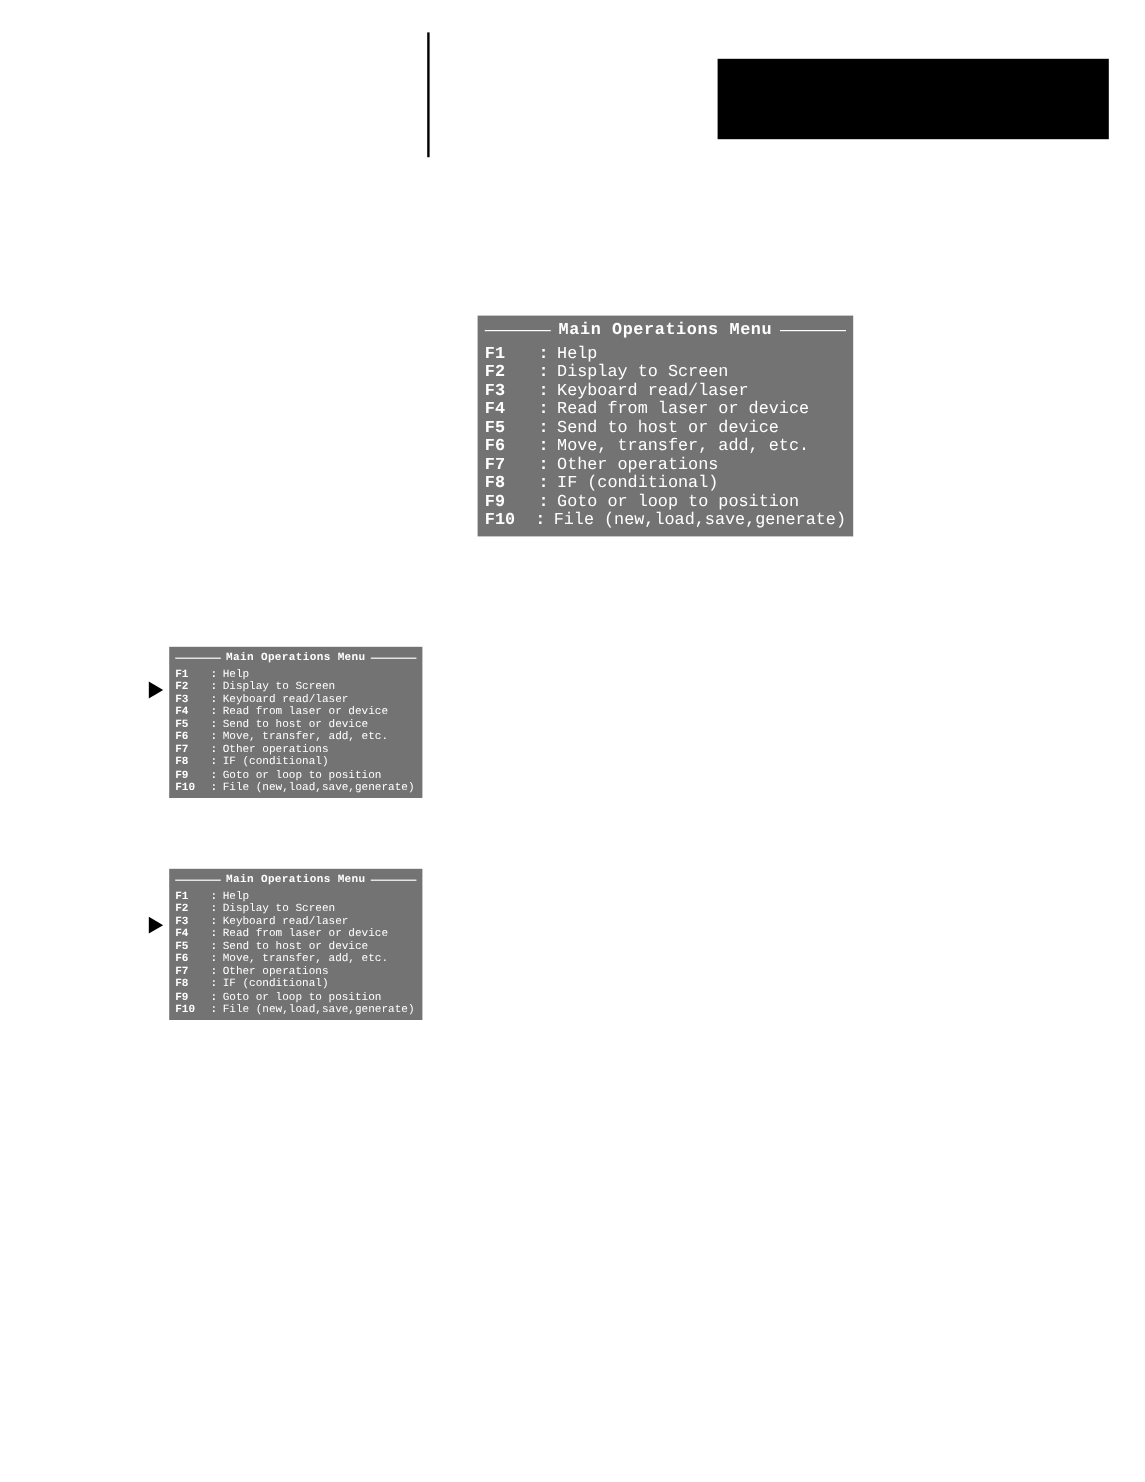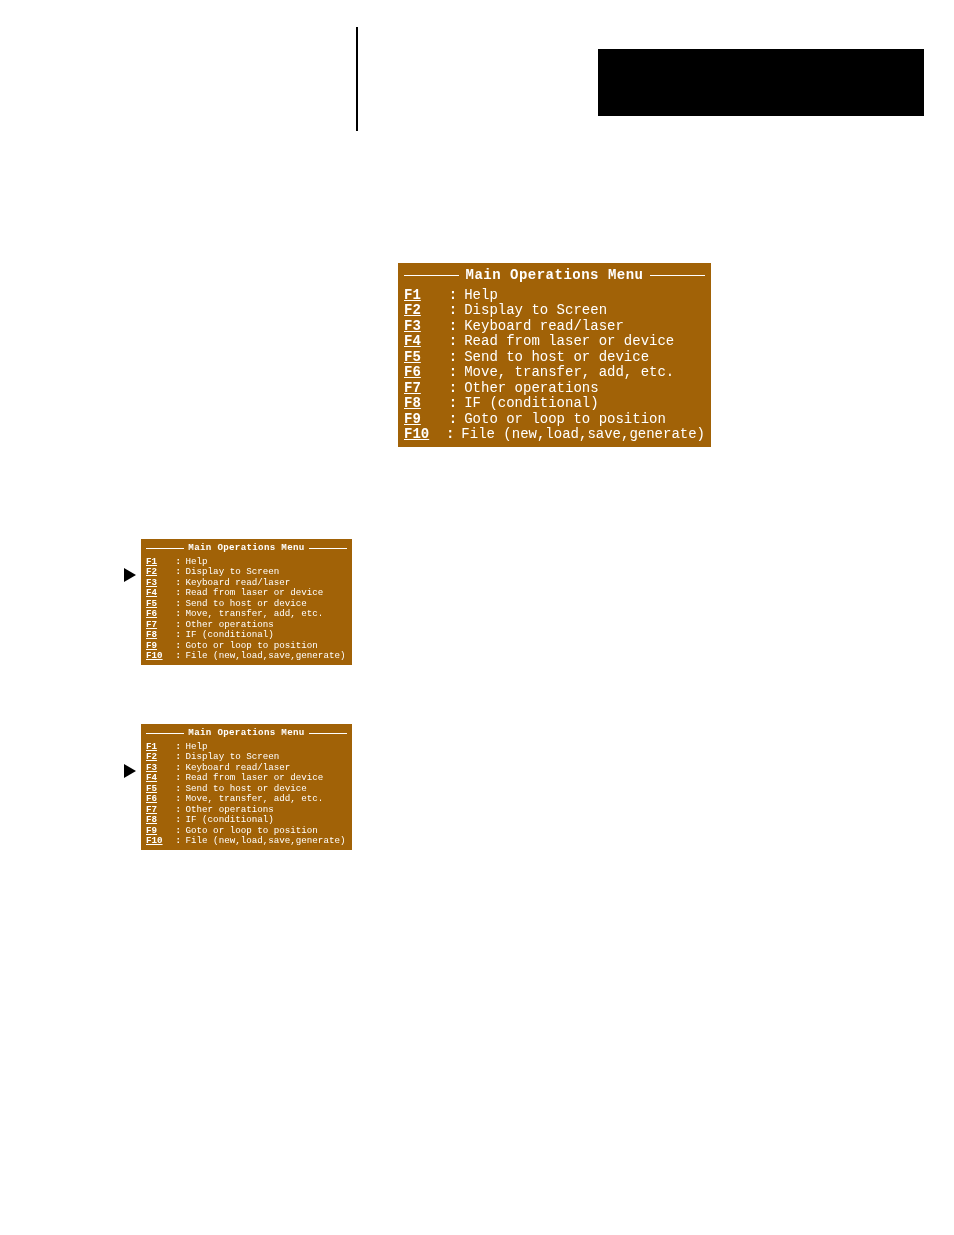--- a/index.html
+++ b/index.html
@@ -22,21 +22,21 @@
   .blackbox {
     position: absolute;
     left: 598px;
     top: 49px;
     width: 326px;
     height: 67px;
     background: #000;
   }
   .menu-box {
     position: absolute;
-    background: #a16207;
+    background: #737373;
     padding: 0;
     color: #fff;
     box-sizing: border-box;
   }
   .menu-box.large {
     left: 398px;
     top: 263px;
     width: 313px;
     font-family: "Courier New", monospace;
     font-size: 14px;
@@ -71,21 +71,20 @@
   }
   .menu-box.small .menu-title-text { padding: 0 4px; letter-spacing: 0.3px; }
   .menu-row {
     display: flex;
     white-space: nowrap;
   }
   .menu-key {
     font-weight: bold;
     width: 3.2em;
     display: inline-block;
-    text-decoration: underline;
   }
   .menu-box.small .menu-key { width: 3.2em; }
   .menu-sep { font-weight: bold; padding-right: 0.5em; }
   .arrow {
     position: absolute;
     width: 0;
     height: 0;
     border-top: 7px solid transparent;
     border-bottom: 7px solid transparent;
     border-left: 12px solid #000;

